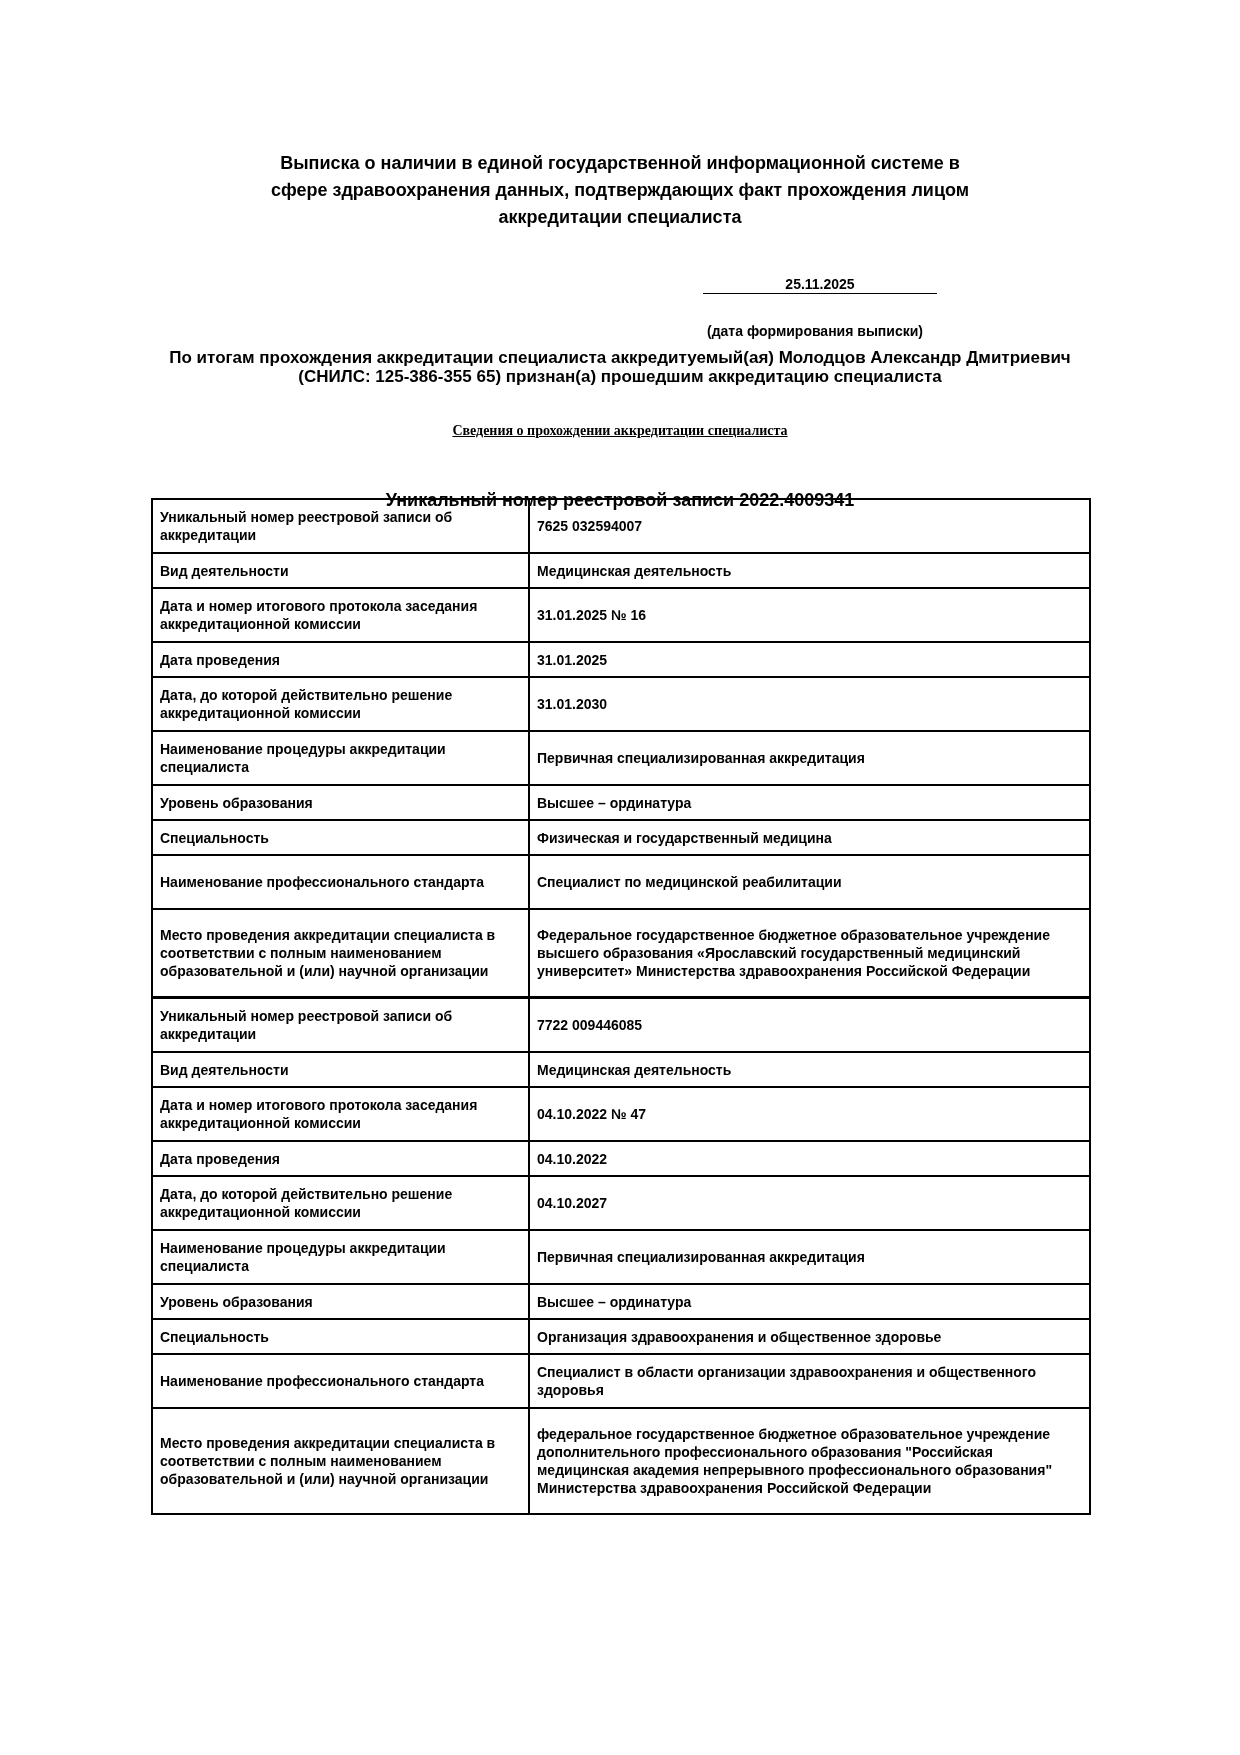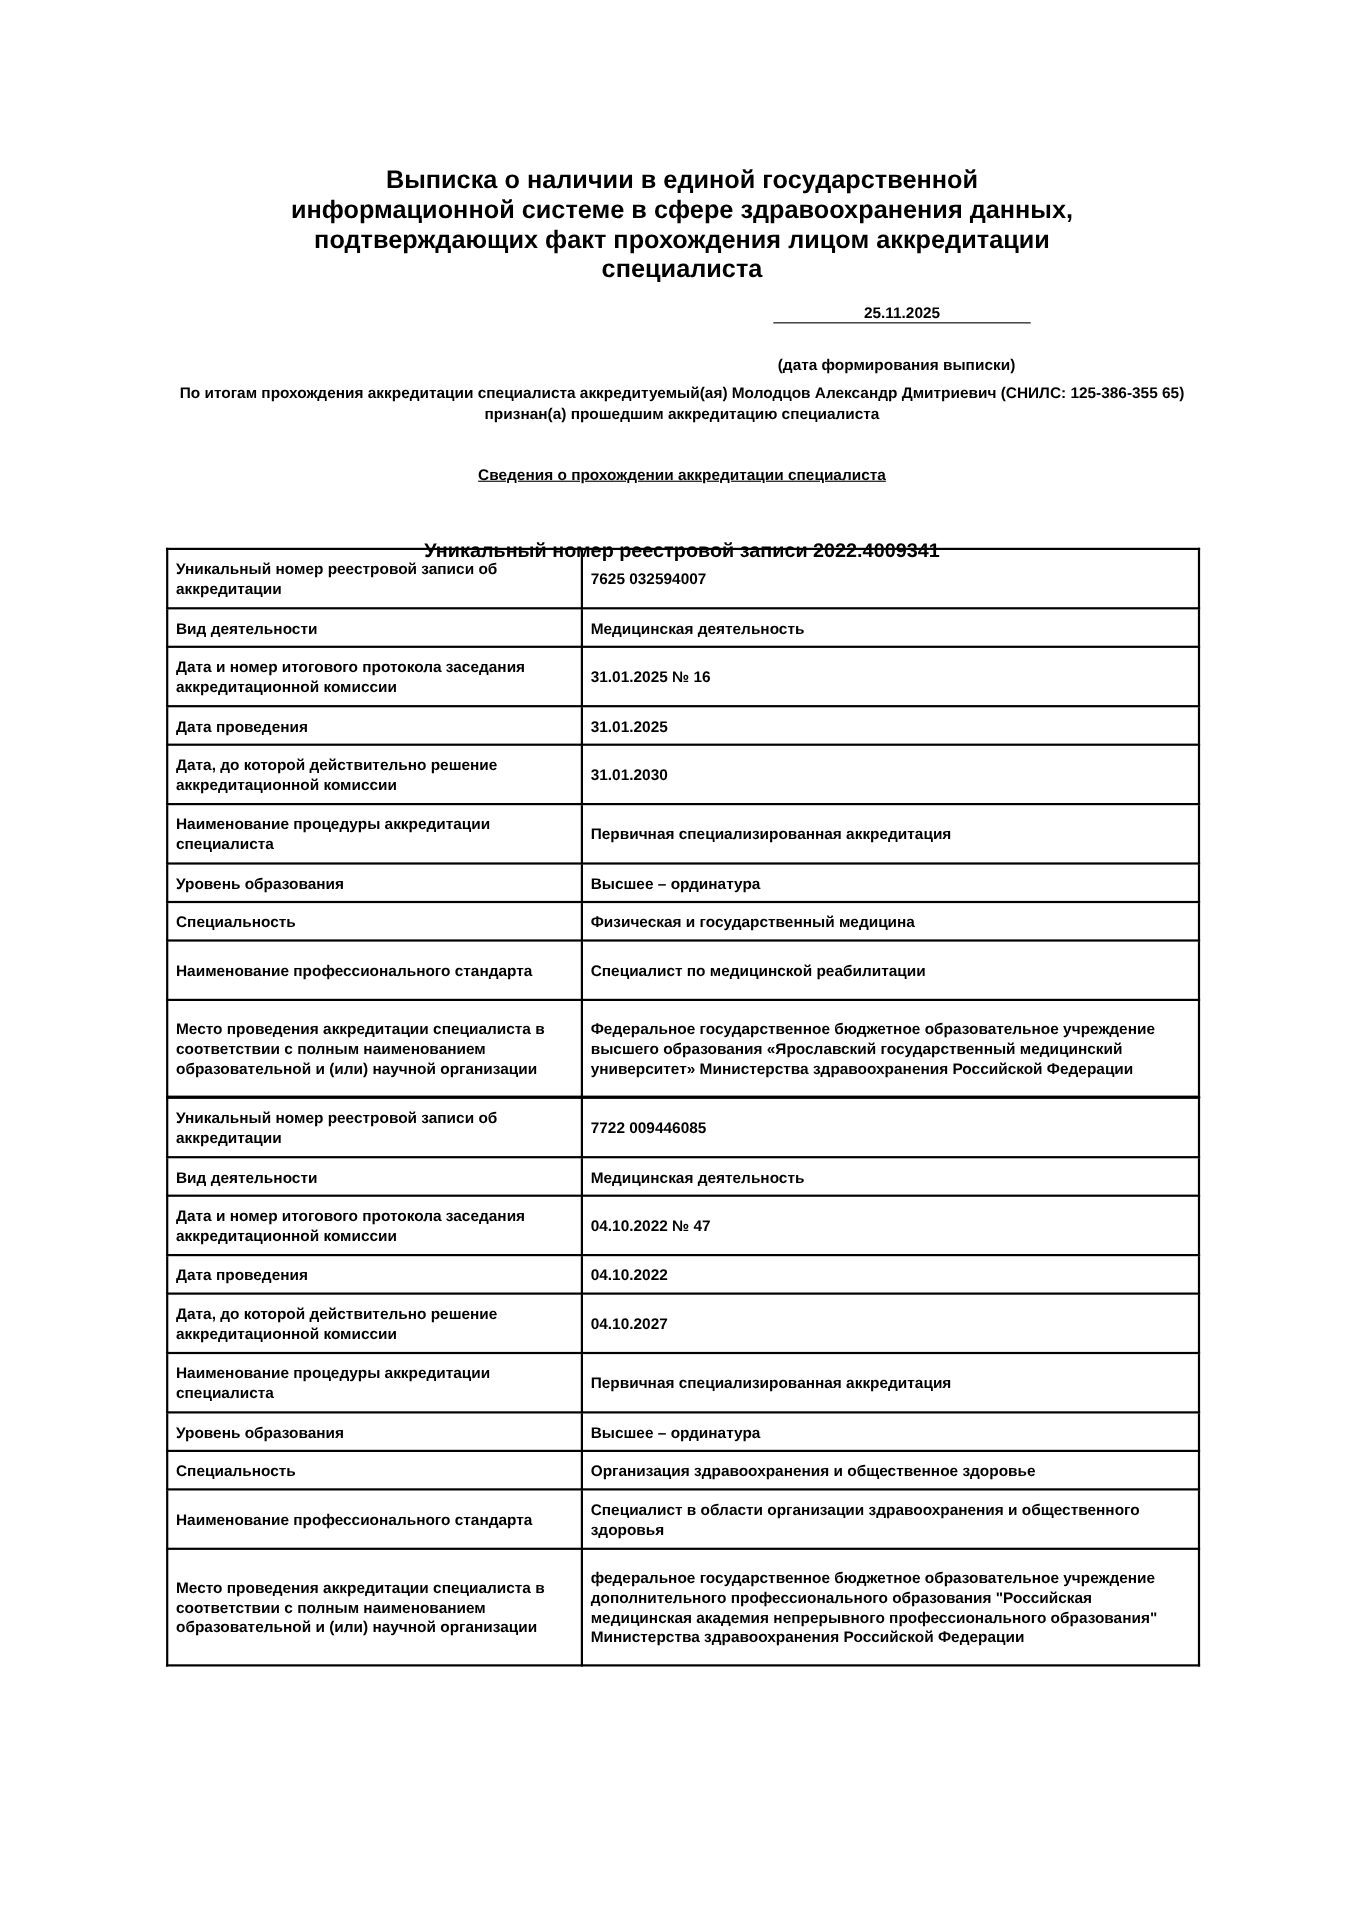--- a/index.html
+++ b/index.html
@@ -2,35 +2,35 @@
 <html><head>
   <meta charset="utf-8">
   <style>
     html, body { margin: 0; padding: 0; background: #ffffff; }
     body {
       width: 1240px; height: 1755px; position: relative; overflow: hidden;
       font-family: "Liberation Sans", sans-serif; color: #000;
     }
     .title {
       position: absolute; left: 250px; width: 740px; top: 150px;
-      text-align: center; font-weight: bold; font-size: 23px; line-height: 27px;
+      text-align: center; font-weight: bold; font-size: 18px; line-height: 27px;
     }
     .date-block {
       position: absolute; left: 690px; width: 250px; top: 276px; text-align: center;
       font-weight: bold; font-size: 14px;
     }
     .date-value { border-bottom: 1.5px solid #000; padding-bottom: 0; margin: 0 3px 0 13px; line-height: 17px; }
     .date-caption { line-height: 18px; margin-top: 28px; }
     .intro {
       position: absolute; left: 148px; width: 944px; top: 348px; text-align: center;
-      font-weight: bold; font-size: 14px; line-height: 19px;
+      font-weight: bold; font-size: 17px; line-height: 19px;
     }
     .section-head {
       position: absolute; left: 150px; width: 940px; top: 423px; text-align: center;
-      font-weight: bold; font-size: 14px; text-decoration: underline;
+      font-weight: bold; font-size: 14px; text-decoration: underline; font-family: Liberation Serif, serif;
     }
     .registry-head {
       position: absolute; left: 150px; width: 940px; top: 461px; text-align: center;
       font-weight: bold; font-size: 18px; margin-top: 29px;
     }
     table.rec {
       position: absolute; left: 151px; width: 940px;
       border-collapse: collapse; table-layout: fixed;
       font-size: 14px; font-weight: bold;
     }

